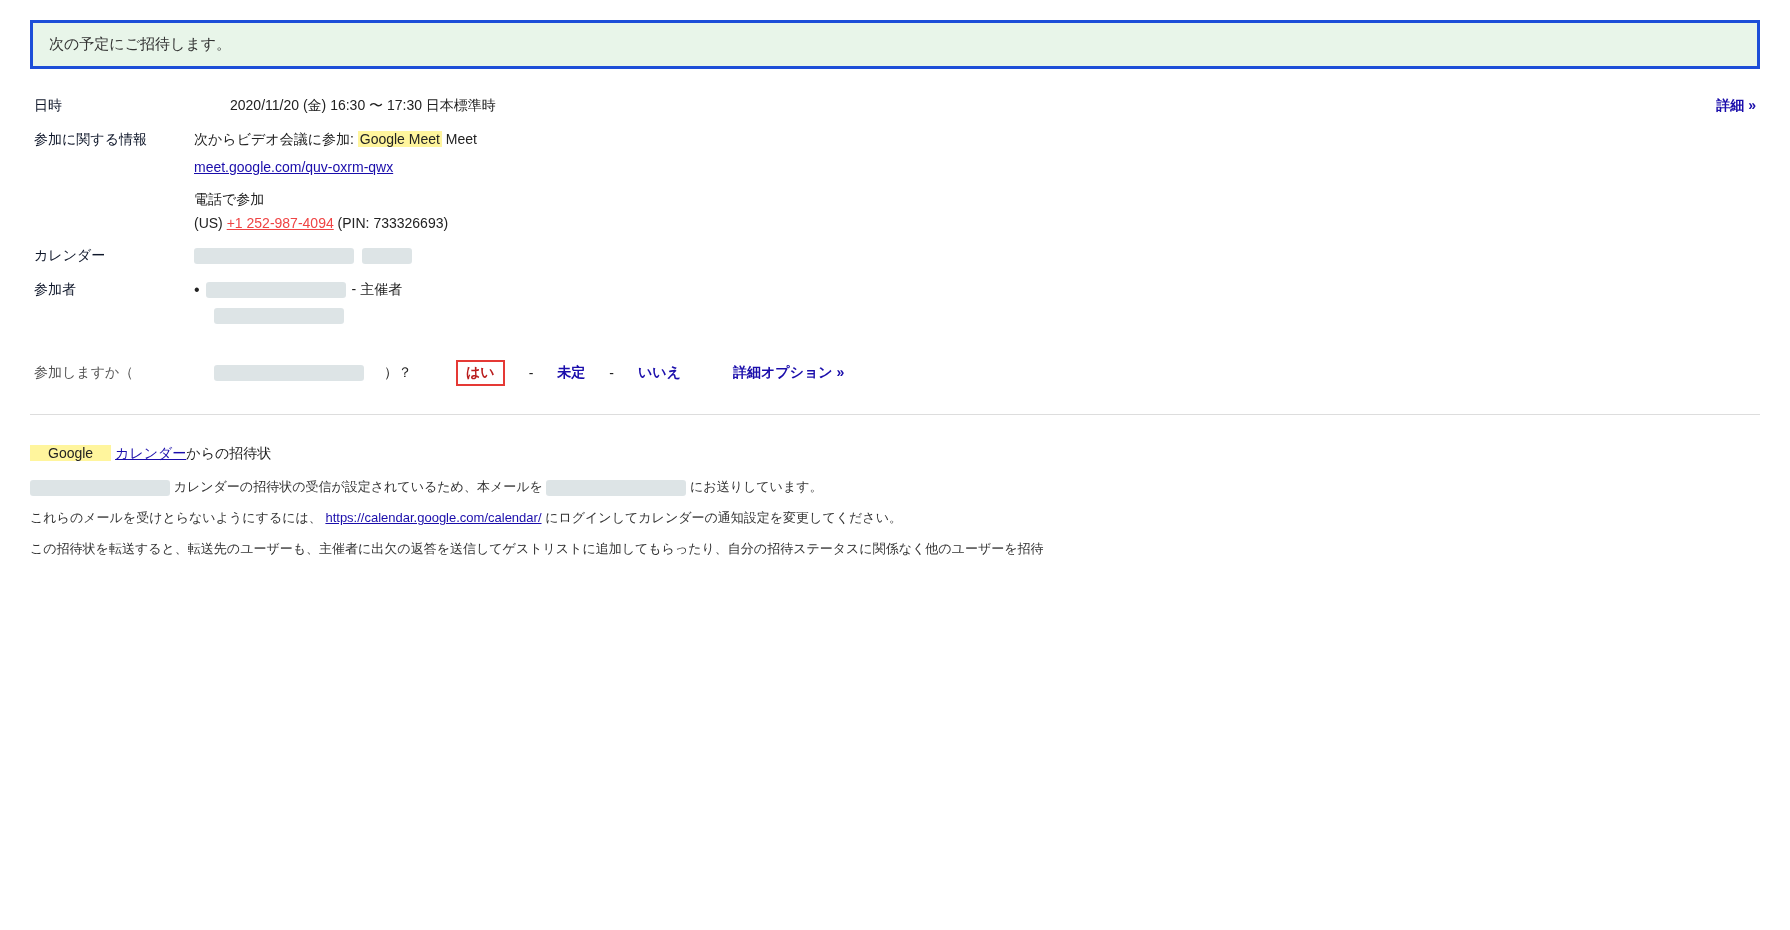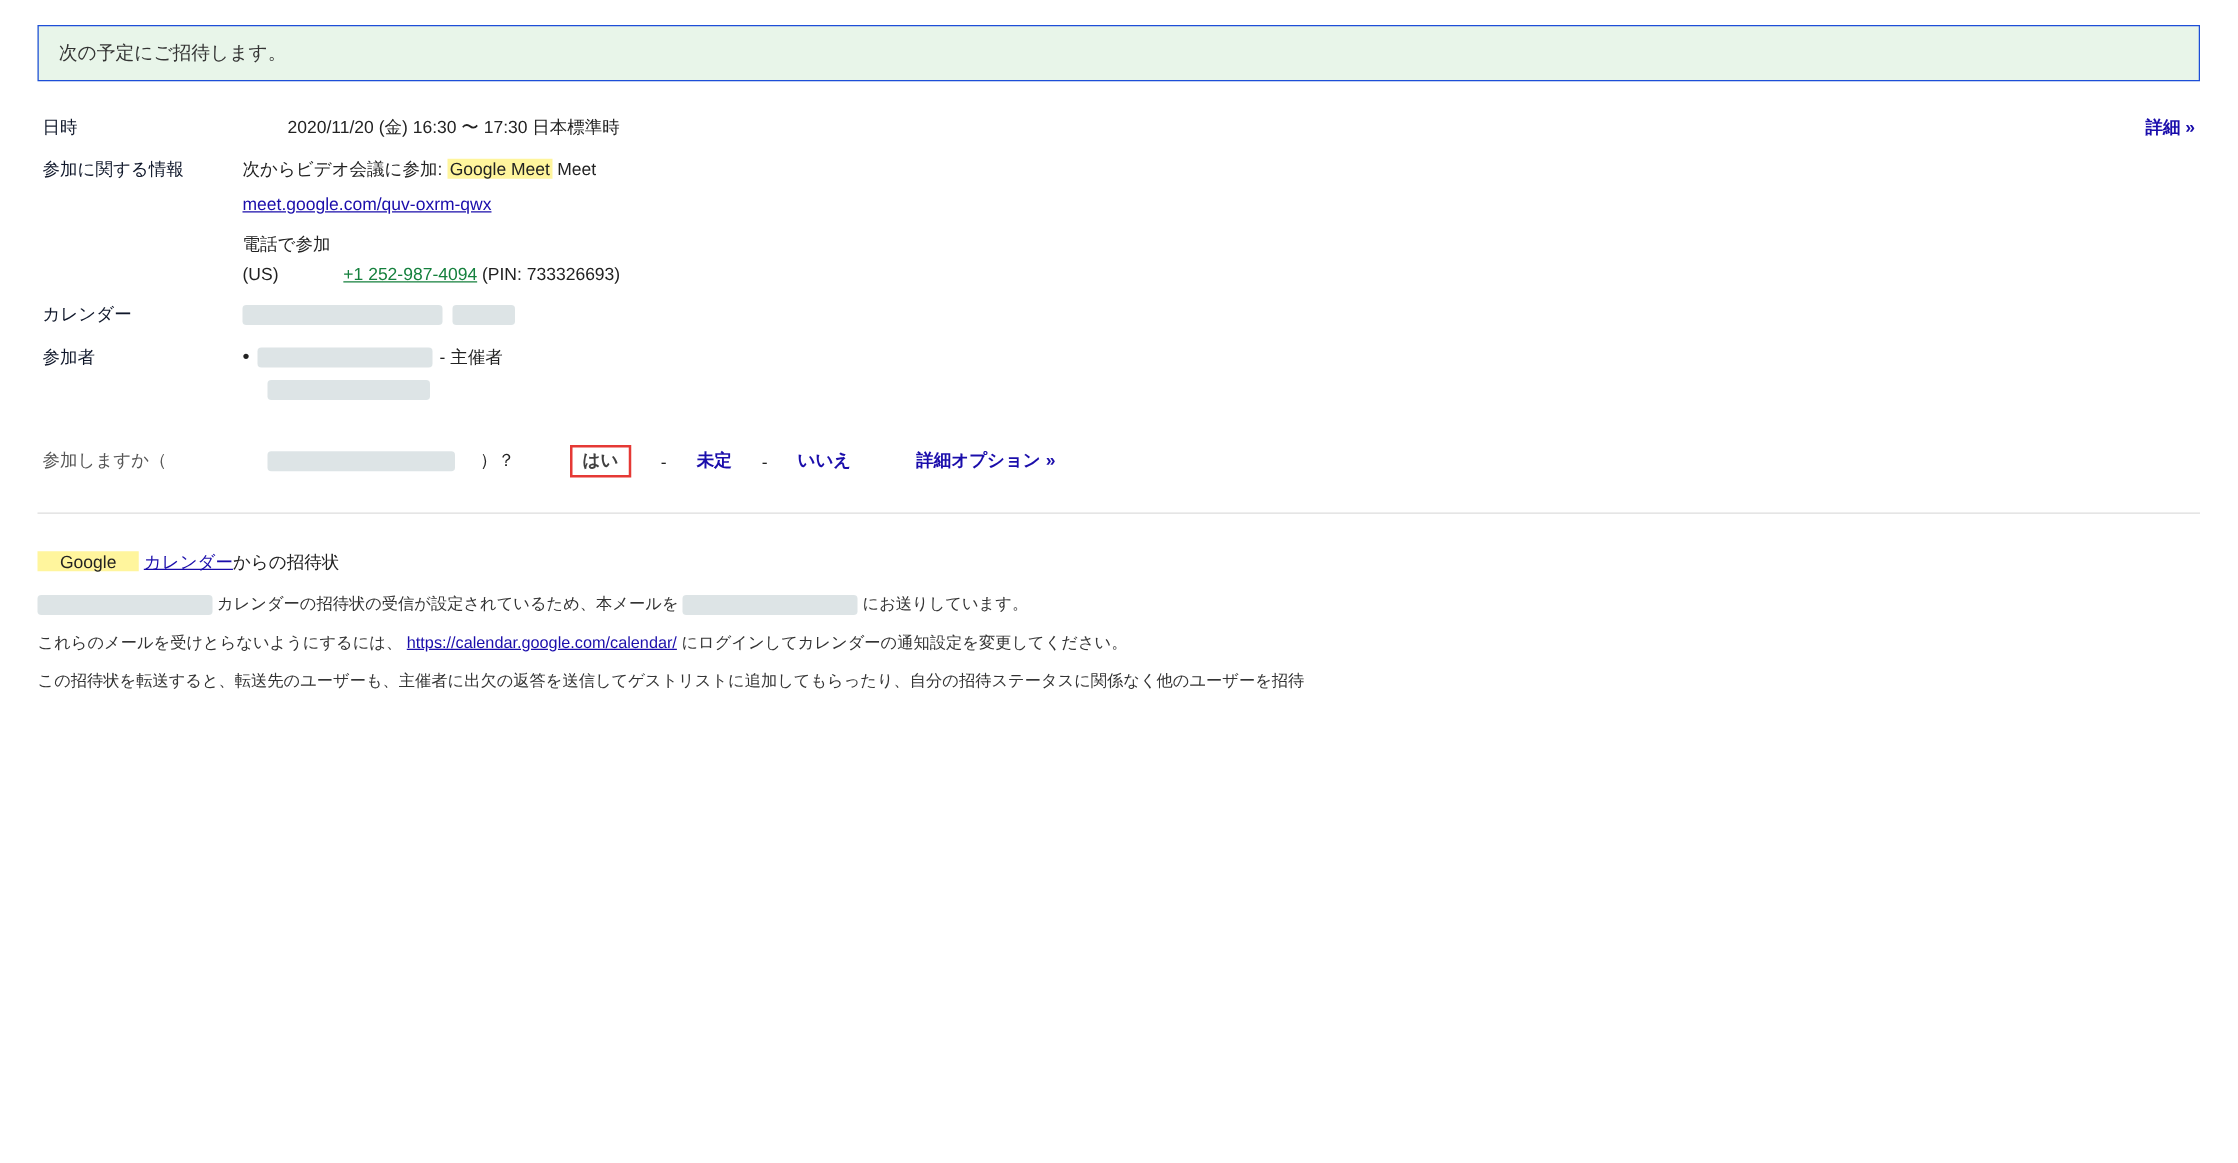--- a/index.html
+++ b/index.html
@@ -11,21 +11,21 @@
       width: 1790px;
       min-height: 930px;
     }
 
     .outer {
       padding: 20px 30px;
     }
 
     .invite-banner {
       background-color: #e8f5e9;
-      border: 1px solid #1d4ed8;
+      border: 3px solid #1d4ed8;
       padding: 12px 16px;
       margin-bottom: 20px;
       font-size: 15px;
       color: #333;
     }
 
     .event-title {
       font-size: 22px;
       font-weight: bold;
       margin-bottom: 18px;
@@ -60,23 +60,22 @@
       font-weight: bold;
       white-space: nowrap;
     }
 
     .meet-link {
       color: #1a0dab;
       text-decoration: underline;
     }
 
     .phone-link {
-      color: #15803d;
+      color: #ef4444;
       text-decoration: underline;
-      margin-left: 48px;
     }
 
     .highlight-yellow {
       background-color: #fff59d;
       padding: 0 2px;
     }
 
     .redacted-bar {
       display: inline-block;
       background: #cfd8dc;
@@ -95,21 +94,21 @@
     }
 
     .attendance-label {
       color: #555;
       width: 160px;
       flex-shrink: 0;
     }
 
     .btn-hai {
       display: inline-block;
-      color: #404040;
+      color: #b91c1c;
       font-weight: bold;
       font-size: 14px;
       border: 2px solid #e53935;
       padding: 2px 8px;
       cursor: pointer;
       text-decoration: none;
     }
 
     .btn-link {
       display: inline-block;

